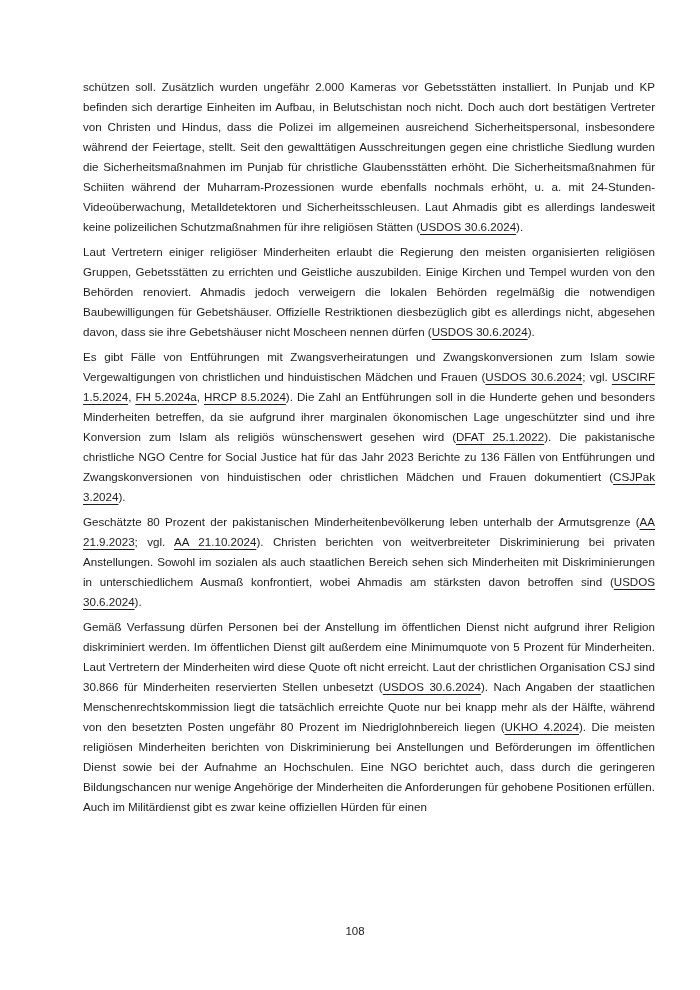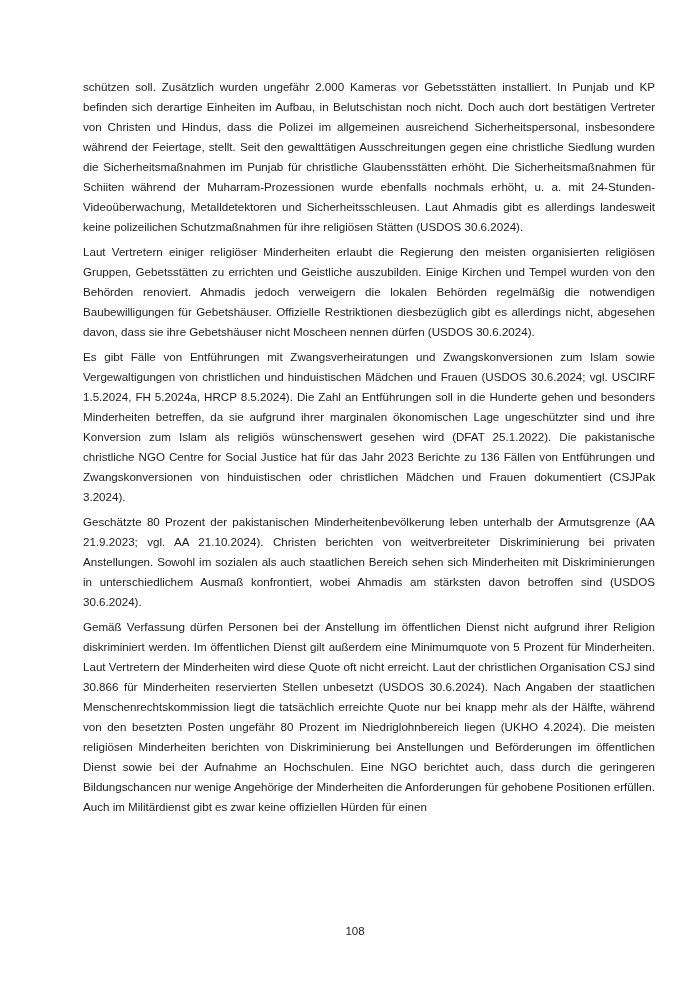--- a/index.html
+++ b/index.html
@@ -21,20 +21,21 @@
     line-height: 20px;
     text-align: justify;
     hyphens: manual;
     -webkit-hyphens: manual;
   }
   .text-block p {
     margin: 0 0 5px 0;
   }
   .cite {
     color: inherit;
+    text-decoration: underline;
     text-decoration-thickness: 1px;
     text-underline-offset: 2.5px;
     cursor: pointer;
   }
   .footer {
     position: absolute;
     left: 0;
     top: 924px;
     width: 710px;
     text-align: center;

